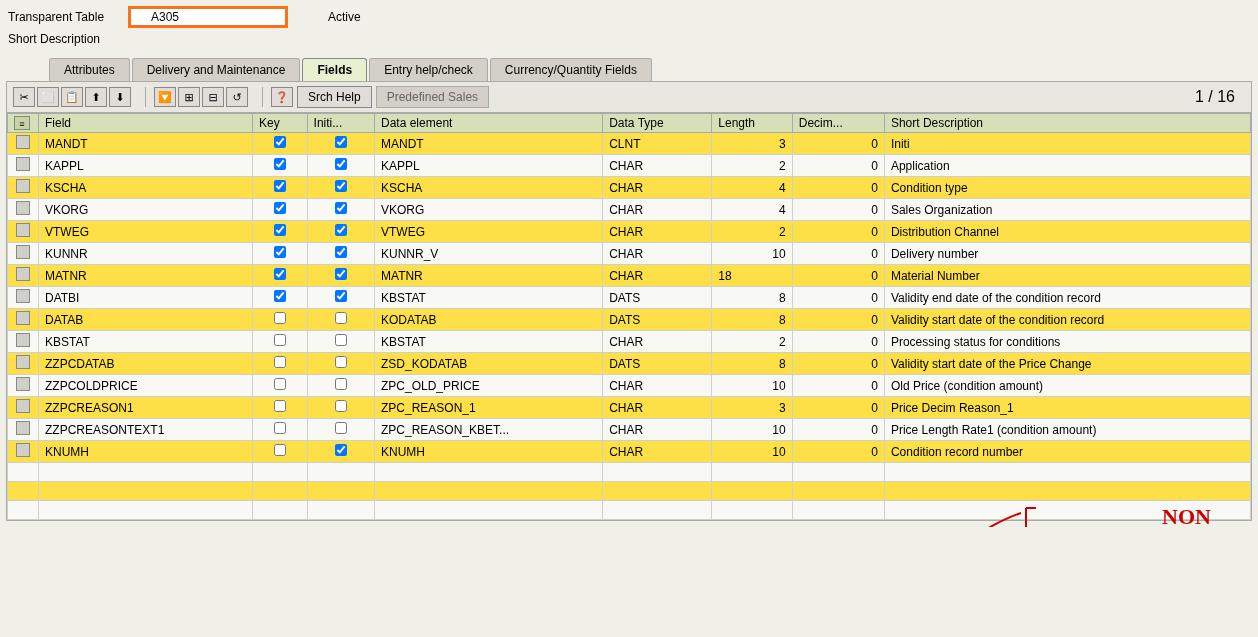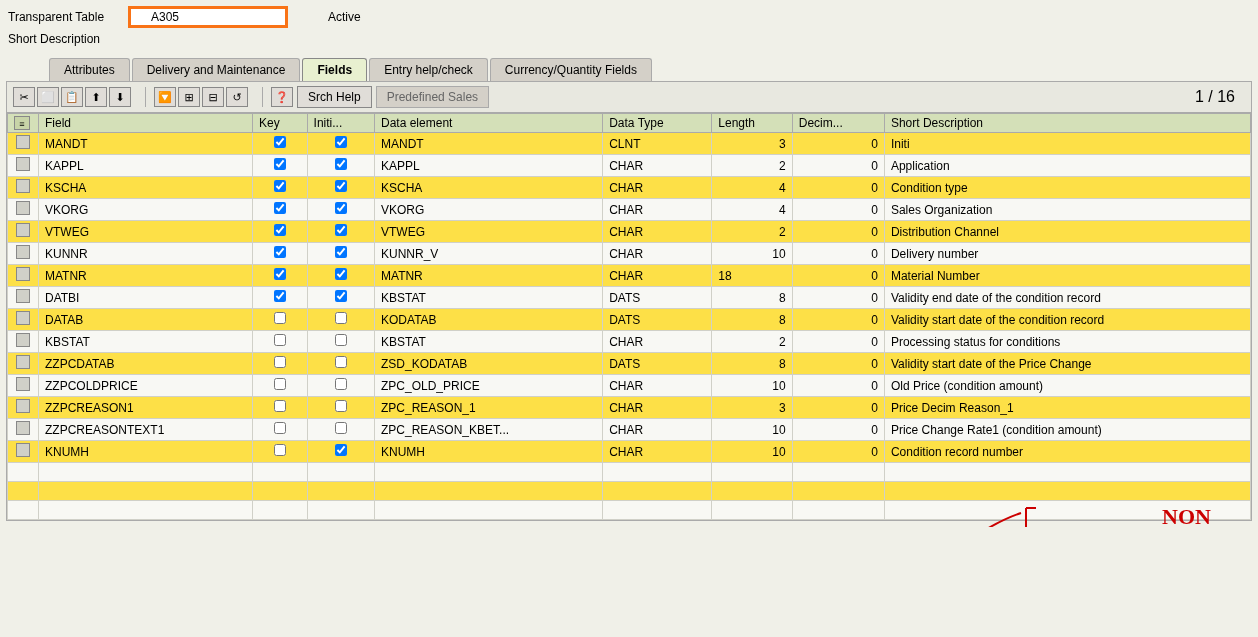--- a/index.html
+++ b/index.html
@@ -408,21 +408,21 @@
             </tr>
             <tr>
               <td class="checkbox-cell col-select"><span class="row-selector"></span></td>
               <td>ZZPCREASONTEXT1</td>
               <td class="checkbox-cell"><input type="checkbox" style=""></td>
               <td class="checkbox-cell"><input type="checkbox" style=""></td>
               <td>ZPC_REASON_KBET...</td>
               <td>CHAR</td>
               <td style="text-align: right;">10</td>
               <td style="text-align: right;">0</td>
-              <td>Price Change Rate1 (condition amount)</td>
+              <td>Price Length Rate1 (condition amount)</td>
             </tr>
             <tr>
               <td class="checkbox-cell col-select"><span class="row-selector"></span></td>
               <td>KNUMH</td>
               <td class="checkbox-cell"><input type="checkbox" style=""></td>
               <td class="checkbox-cell"><input type="checkbox" checked="" style=""></td>
               <td>KNUMH</td>
               <td>CHAR</td>
               <td style="text-align: right;">10</td>
               <td style="text-align: right;">0</td>

